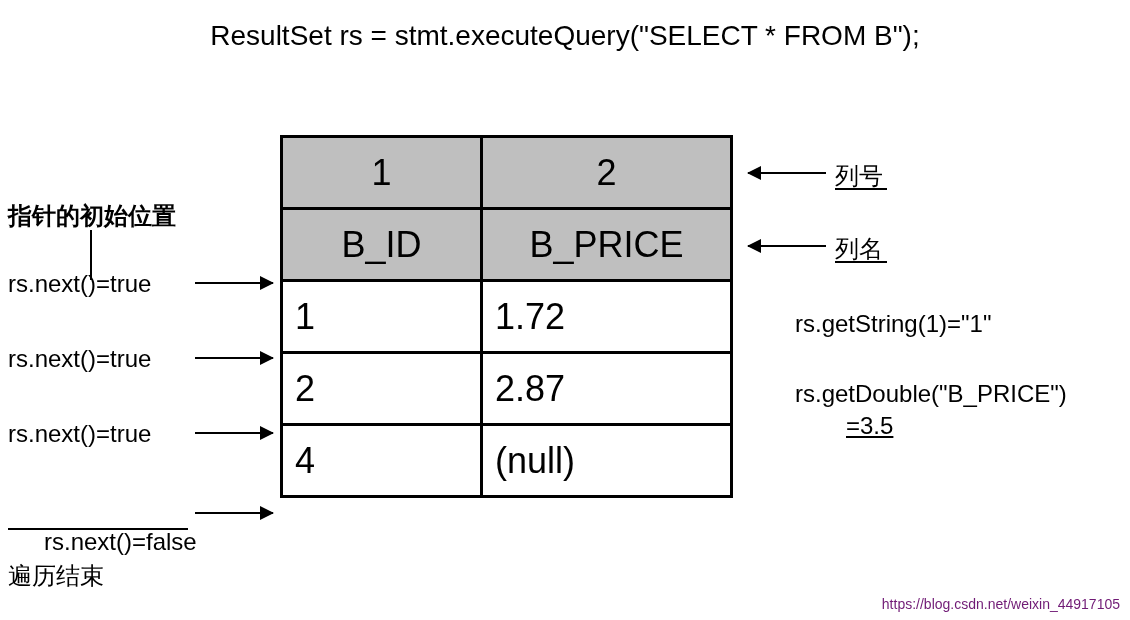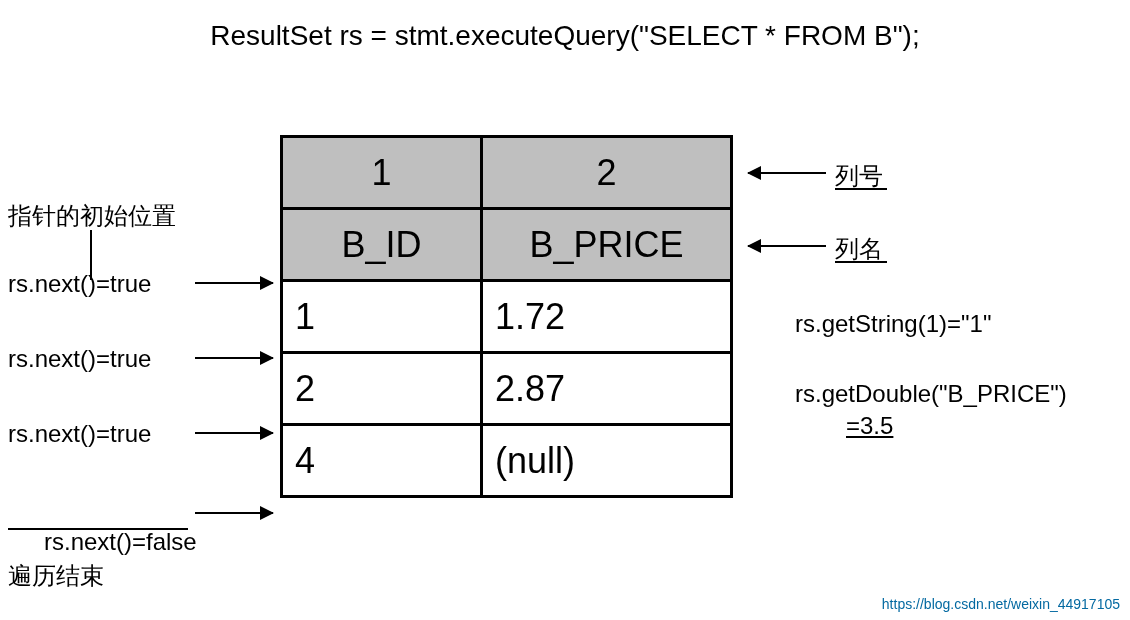--- a/index.html
+++ b/index.html
@@ -77,21 +77,21 @@
     }
     .connector {
       position: absolute;
       background: #000;
     }
     .watermark {
       position: absolute;
       right: 10px;
       bottom: 8px;
       font-size: 14px;
-      color: #0369a1;
+      color: #701a75;
       font-family: Arial, sans-serif;
     }
   </style>
 </head>
 <body>
 
 <div class="title">ResultSet rs = stmt.executeQuery("SELECT * FROM B");</div>
 
 <div class="table-wrap">
   <table>
@@ -113,21 +113,21 @@
       <td class="dcell col2">2.87</td>
     </tr>
     <tr>
       <td class="dcell col1">4</td>
       <td class="dcell col2">(null)</td>
     </tr>
   </tbody>
     </table>
 </div>
 
-<div class="label" style="left:8px; top:200px;">指针的初始位置</div>
+<div class="label" style="left:8px; top:200px;font-weight:bold;">指针的初始位置</div>
 <div class="label mono" style="left:8px; top:270px;">rs.next()=true</div>
 <div class="label mono" style="left:8px; top:345px;">rs.next()=true</div>
 <div class="label mono" style="left:8px; top:420px;">rs.next()=true</div>
 <div class="label mono" style="left:8px; top:528px;margin-left:36px;">rs.next()=false</div>
 <div class="label" style="left:8px; top:560px;">遍历结束</div>
 
 <div class="connector" style="left:90px; top:230px; width:2px; height:50px;"></div>
 
 <div class="arrow" style="left:195px; top:282px; width:78px;"></div>
 <div class="arrow" style="left:195px; top:357px; width:78px;"></div>

